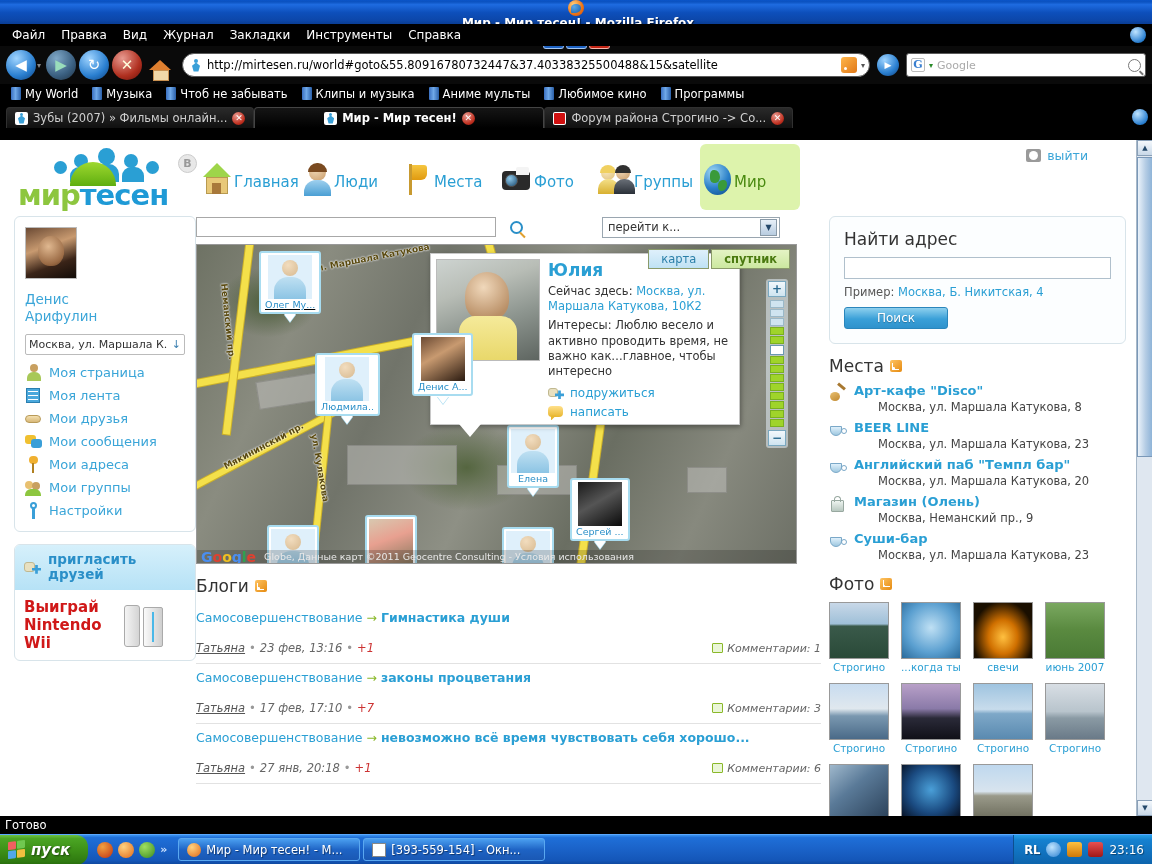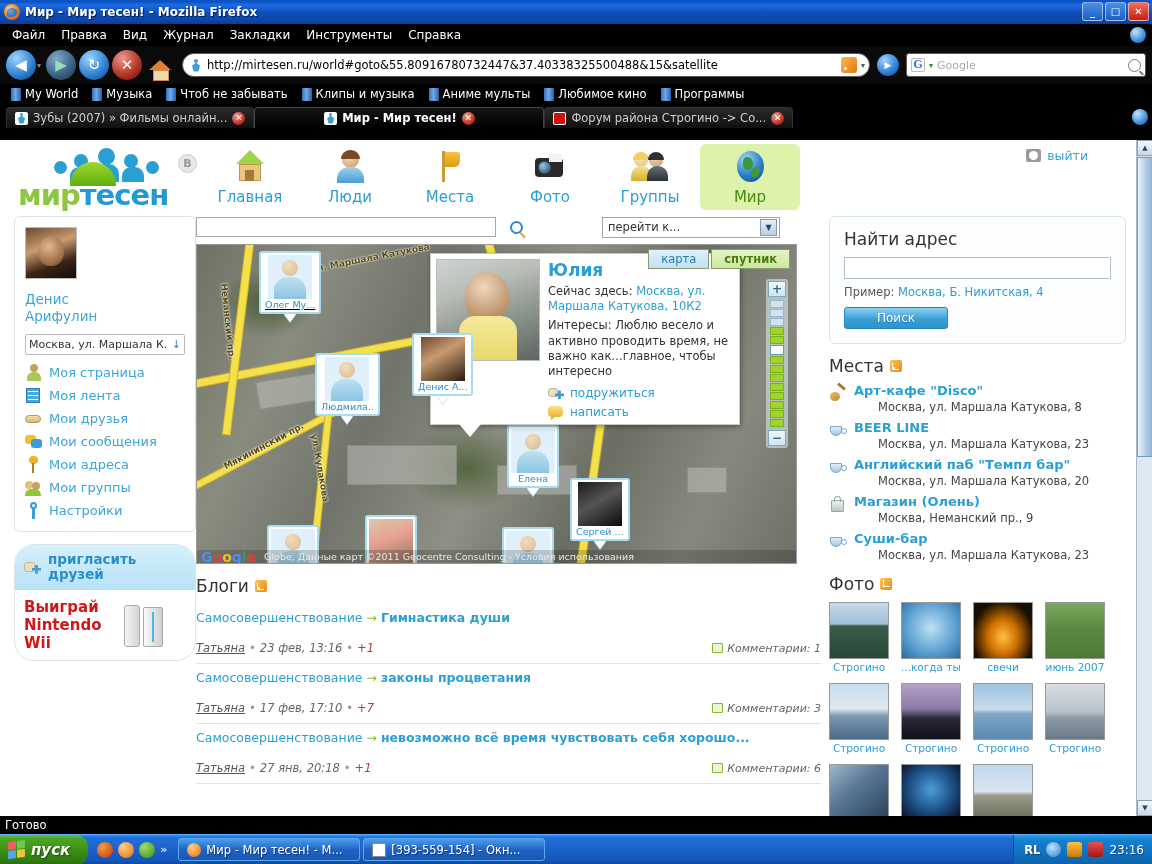--- a/index.html
+++ b/index.html
@@ -12,20 +12,21 @@
     position: relative;
   }
 
   
   .titlebar {
     height: 24px;
     background: linear-gradient(180deg,#0a54c8 0%,#0b52c0 8%,#1e6be0 20%,#0d4fbb 55%,#0c46a8 90%,#0a3f98 100%);
     display: flex; align-items: center;
     padding-left: 4px;
     border-bottom: 1px solid #0a3f98;
+    flex-direction: column;
   }
   .ff-icon {
     width: 16px; height: 16px; border-radius: 50%;
     background: radial-gradient(circle at 35% 30%,#ffd27f,#f07818 55%,#cf4a08);
     position: relative; flex: none; margin-right: 5px;
   }
   .ff-icon::after {
     content:''; position:absolute; left:3px; top:4px; width:10px; height:9px;
     border-radius:50% 50% 60% 10%;
     background: radial-gradient(circle at 30% 30%, #5aa8e8, #1a5fa8);
@@ -123,21 +124,21 @@
   }
   .g-caret{color:#2a8a2a;font-size:8px;}
   .search-ph{flex:1;color:#aaa;font-size:11px;}
   .mag{width:13px;height:13px;border:1.5px solid #777;border-radius:50%;position:relative;flex:none;}
   .mag::after{content:'';position:absolute;right:-4px;bottom:-3px;width:5px;height:1.5px;background:#777;transform:rotate(45deg);}
 
   
   .bookmarks {
     height:20px;background:#000;display:flex;align-items:center;gap:0;padding-left:4px;
   }
-  .bm { display:flex;align-items:flex-end;gap:4px;padding:1px 7px;color:#fff;font-size:11.5px; }
+  .bm { display:flex;align-items:flex-start;gap:4px;padding:1px 7px;color:#fff;font-size:11.5px; }
   .bm-ico {
     width:10px;height:13px;flex:none;
     background: linear-gradient(90deg,#3a6fc0 0%,#6fa8e8 45%,#2a5fa8 100%);
     border-radius:1px;
   }
 
   
   .tabbar {
     height:24px;background:#000;display:flex;align-items:flex-end;padding-left:6px;position:relative;
   }
@@ -185,21 +186,21 @@
   }
   .logo-text{position:absolute;left:0;top:30px;font-size:29px;font-weight:bold;letter-spacing:-1px;
     font-family:"DejaVu Sans", sans-serif;}
   .logo-text .g{color:#8dc63f;}
   .logo-text .b{color:#1f9ad6;}
   .logo-badge{position:absolute;left:160px;top:6px;width:19px;height:19px;border-radius:50%;
     background:#e8e8e8;border:1px solid #ccc;color:#999;font-size:11px;text-align:center;line-height:18px;font-weight:bold;}
 
   .topnav{position:absolute;left:200px;top:4px;display:flex;gap:0px;}
   .navtab{
-    width:100px;height:66px;display:flex;flex-direction:column;align-items:center;
+    width:100px;height:66px;display:flex;flex-direction:row;align-items:center;
     justify-content:flex-start;padding-top:6px;border-radius:6px;
   }
   .navtab.active{background:#ddf3ac;}
   .navtab-lbl{font-size:15px;color:#2a9fd4;margin-top:4px;font-family:"DejaVu Sans", sans-serif;}
   .navtab.active .navtab-lbl{color:#4a8a10;}
   .nav-ico{width:34px;height:34px;position:relative;}
 
   .logout{
     position:absolute;right:52px;top:8px;display:flex;align-items:center;gap:6px;
     font-size:12.5px;color:#3aa5d8;
@@ -228,21 +229,21 @@
     margin-top:9px;height:21px;border:1px solid #bbb;background:#fff;border-radius:2px;
     display:flex;align-items:center;padding:0 3px;font-size:11px;color:#333;gap:3px;
   }
   .addr-select .txt{flex:1;white-space:nowrap;overflow:hidden;}
   .addr-select .dn{color:#3a7fb0;font-size:11px;}
   .menu-list{margin-top:9px;display:flex;flex-direction:column;gap:6px;}
   .mrow{display:flex;align-items:center;gap:7px;}
   .mrow-ico{width:17px;height:17px;flex:none;position:relative;}
   .mrow-lbl{font-size:13px;color:#3aa5d8;font-family:"DejaVu Sans", sans-serif;}
 
-  .invite-card{margin-top:12px;overflow:hidden;border-radius:20px;}
+  .invite-card{margin-top:12px;overflow:hidden;}
   .invite-head{
     background: linear-gradient(180deg,#d6f0fb,#b6e2f6);
     padding:7px 9px;display:flex;align-items:center;gap:7px;
   }
   .invite-head-lbl{font-size:13.5px;color:#2a8fc8;font-weight:bold;line-height:1.15;}
   .invite-body{display:flex;align-items:center;padding:8px 9px;gap:6px;}
   .invite-title{font-size:15px;color:#d01818;font-weight:bold;line-height:1.2;font-family:"DejaVu Sans", sans-serif;}
   .wii{width:62px;height:44px;flex:none;display:flex;gap:3px;align-items:flex-end;}
   .wii-remote{width:16px;height:42px;background:linear-gradient(90deg,#f4f4f4,#d4d4d4);border:1px solid #aaa;border-radius:3px;position:relative;}
   .wii-console{width:20px;height:40px;background:linear-gradient(90deg,#fafafa,#cfcfcf);border:1px solid #aaa;border-radius:2px;position:relative;}

